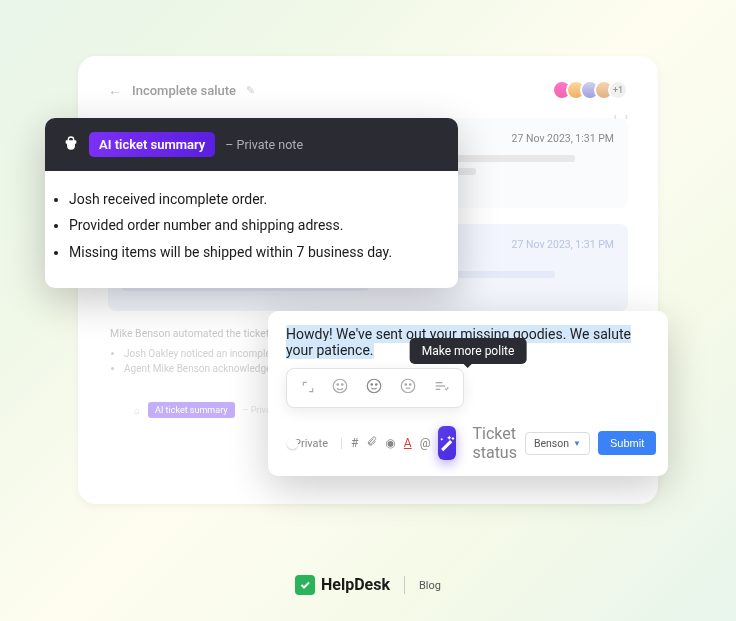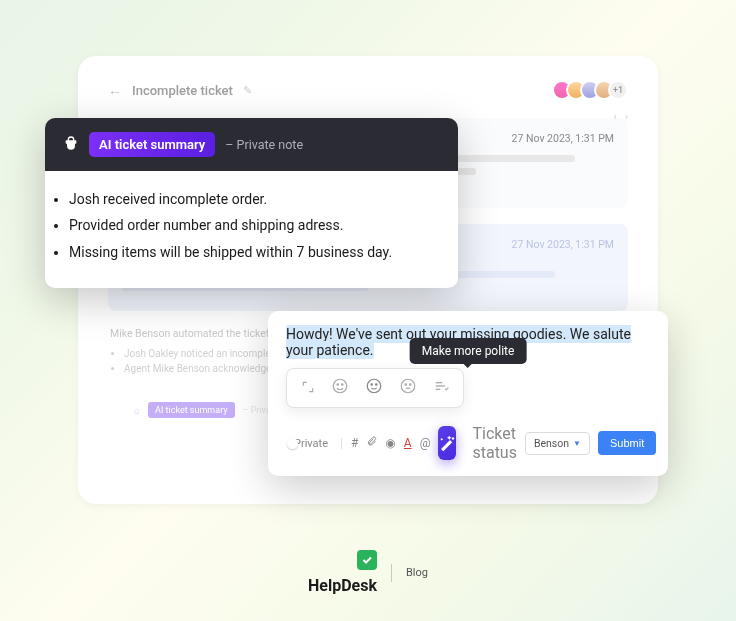--- a/index.html
+++ b/index.html
@@ -188,21 +188,21 @@
     background:#3b82f6; color:#fff; border:none;
     font-size:11px; padding:6px 12px; border-radius:4px;
     font-weight:500;
   }
 
   
   .footer {
     position:absolute; bottom:26px; left:0; right:0;
     display:flex; justify-content:center; align-items:center; gap:14px;
   }
-  .logo { display:flex; align-items:flex-end; gap:6px;flex-direction:column; }
+  .logo { display:flex; align-items:flex-start; gap:6px; }
   .logo-mark {
     width:20px; height:20px; background:#2ab35a; border-radius:4px;
     display:flex; align-items:center; justify-content:center;
   }
   .logo-text { font-weight:700; font-size:16px; color:#1a1a1a; }
   .footer-sep { width:1px; height:18px; background:#c8c8c8; }
   .footer-blog { color:#555; font-size:11px; }
 
   
   .bg-badge {
@@ -218,21 +218,21 @@
   .bg-badge .b3 { color:#c8c8c8; font-size:9px; }
 
 </style>
 </head>
 <body>
 
 <div class="canvas">
   <div class="canvas-header">
     <div class="header-left">
       <span class="back-arrow">←</span>
-      <span class="page-title">Incomplete ticket</span>
+      <span class="page-title">Incomplete salute</span>
       <span class="edit-icon">✎</span>
     </div>
     <div class="avatars-group">
       <div class="avatar av1"></div>
       <div class="avatar av2"></div>
       <div class="avatar av3"></div>
       <div class="avatar av4"></div>
       <div class="avatar avmore">+1</div>
     </div>
   </div>

